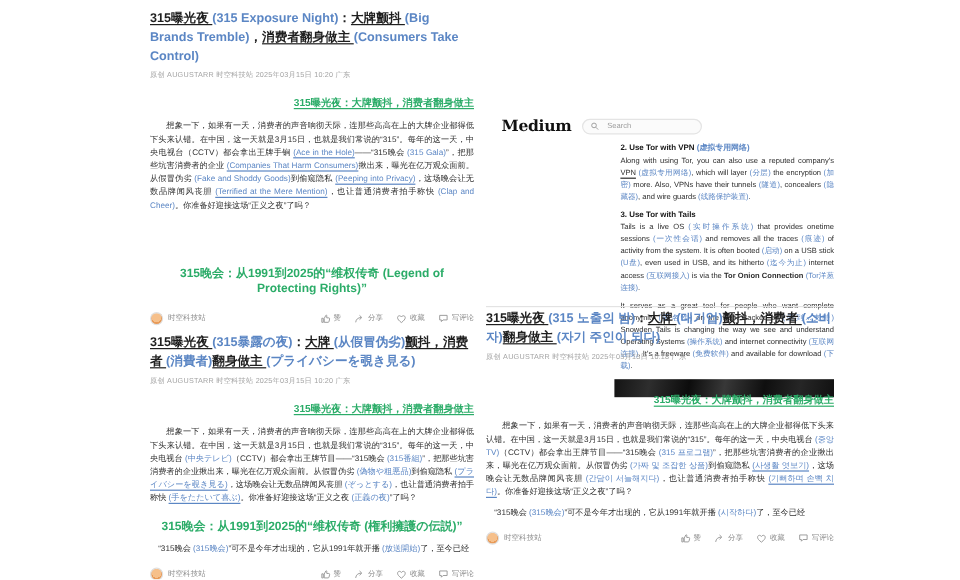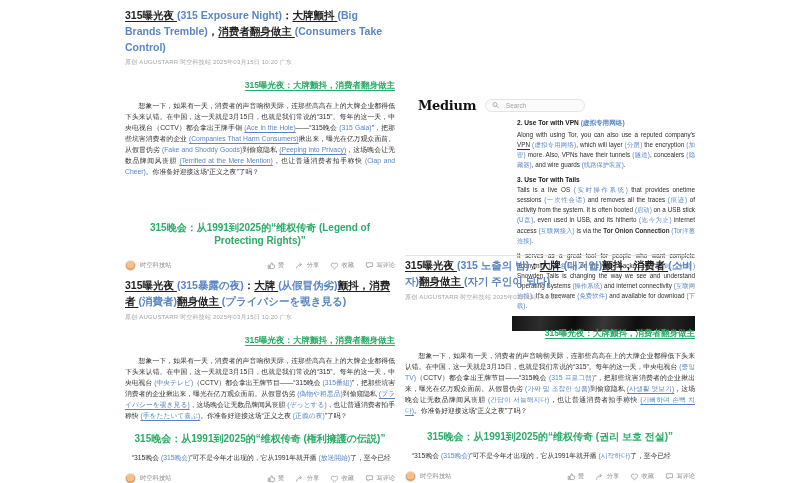--- a/index.html
+++ b/index.html
@@ -169,21 +169,20 @@
         </span>
       </div>
     </div>
   </section>
 
   <section class="panel p-ko">
     <h2 class="title"><span class="sg-ku">315曝光夜 </span><span class="sg-b">(315 노출의 밤)</span><span class="sg-k">：</span><span class="sg-ku">大牌 </span><span class="sg-b">(대기업)</span><span class="sg-ku">颤抖，消费者 </span><span class="sg-b">(소비자)</span><span class="sg-ku">翻身做主 </span><span class="sg-b">(자기 주인이 되다)</span></h2>
     <div class="meta">原创 AUGUSTARR 时空科技站 2025年03月15日 10:18 广东</div>
     <div class="gheading">315曝光夜：大牌颤抖，消费者翻身做主</div>
     <p class="body"><span class="sg-k">想象一下，如果有一天，消费者的声音响彻天际，连那些高高在上的大牌企业都得低下头来认错。在中国，这一天就是3月15日，也就是我们常说的“315”。每年的这一天，中央电视台 </span><span class="sg-b">(중앙 TV)</span><span class="sg-k">（CCTV）都会拿出王牌节目——“315晚会 </span><span class="sg-b">(315 프로그램)</span><span class="sg-k">”，把那些坑害消费者的企业揪出来，曝光在亿万观众面前。从假冒伪劣 </span><span class="sg-b">(가짜 및 조잡한 상품)</span><span class="sg-k">到偷窥隐私 </span><span class="sg-bu">(사생활 엿보기)</span><span class="sg-k">，这场晚会让无数品牌闻风丧胆 </span><span class="sg-b">(간담이 서늘해지다)</span><span class="sg-k">，也让普通消费者拍手称快 </span><span class="sg-bu">(기뻐하며 손뼉 치다)</span><span class="sg-k">。你准备好迎接这场“正义之夜”了吗？</span></p>
-    <div class="gsub">315晚会：从1991到2025的“维权传奇 (권리 보호 전설)”</div>
     <p class="partial"><span class="sg-k">“315晚会 </span><span class="sg-b">(315晚会)</span><span class="sg-k">”可不是今年才出现的，它从1991年就开播 </span><span class="sg-b">(시작하다)</span><span class="sg-k">了，至今已经</span></p>
     <div class="pfooter">
       <div class="author">
         <span class="avatar"></span>
         <span class="aname">时空科技站</span>
       </div>
       <div class="actions">
         <span class="action">
           <svg width="9" height="9" viewBox="0 0 9 9" fill="none" stroke="#9a9a9a" stroke-width="0.8">
               <path d="M1.2 4.2h1.2v3.4H1.2zM3.2 7.6V4.4l1.3-2.6c.2-.4.8-.2.8.2v1.9h1.7c.5 0 .8.4.7.9l-.5 2.1c-.1.4-.4.7-.8.7z"></path>

